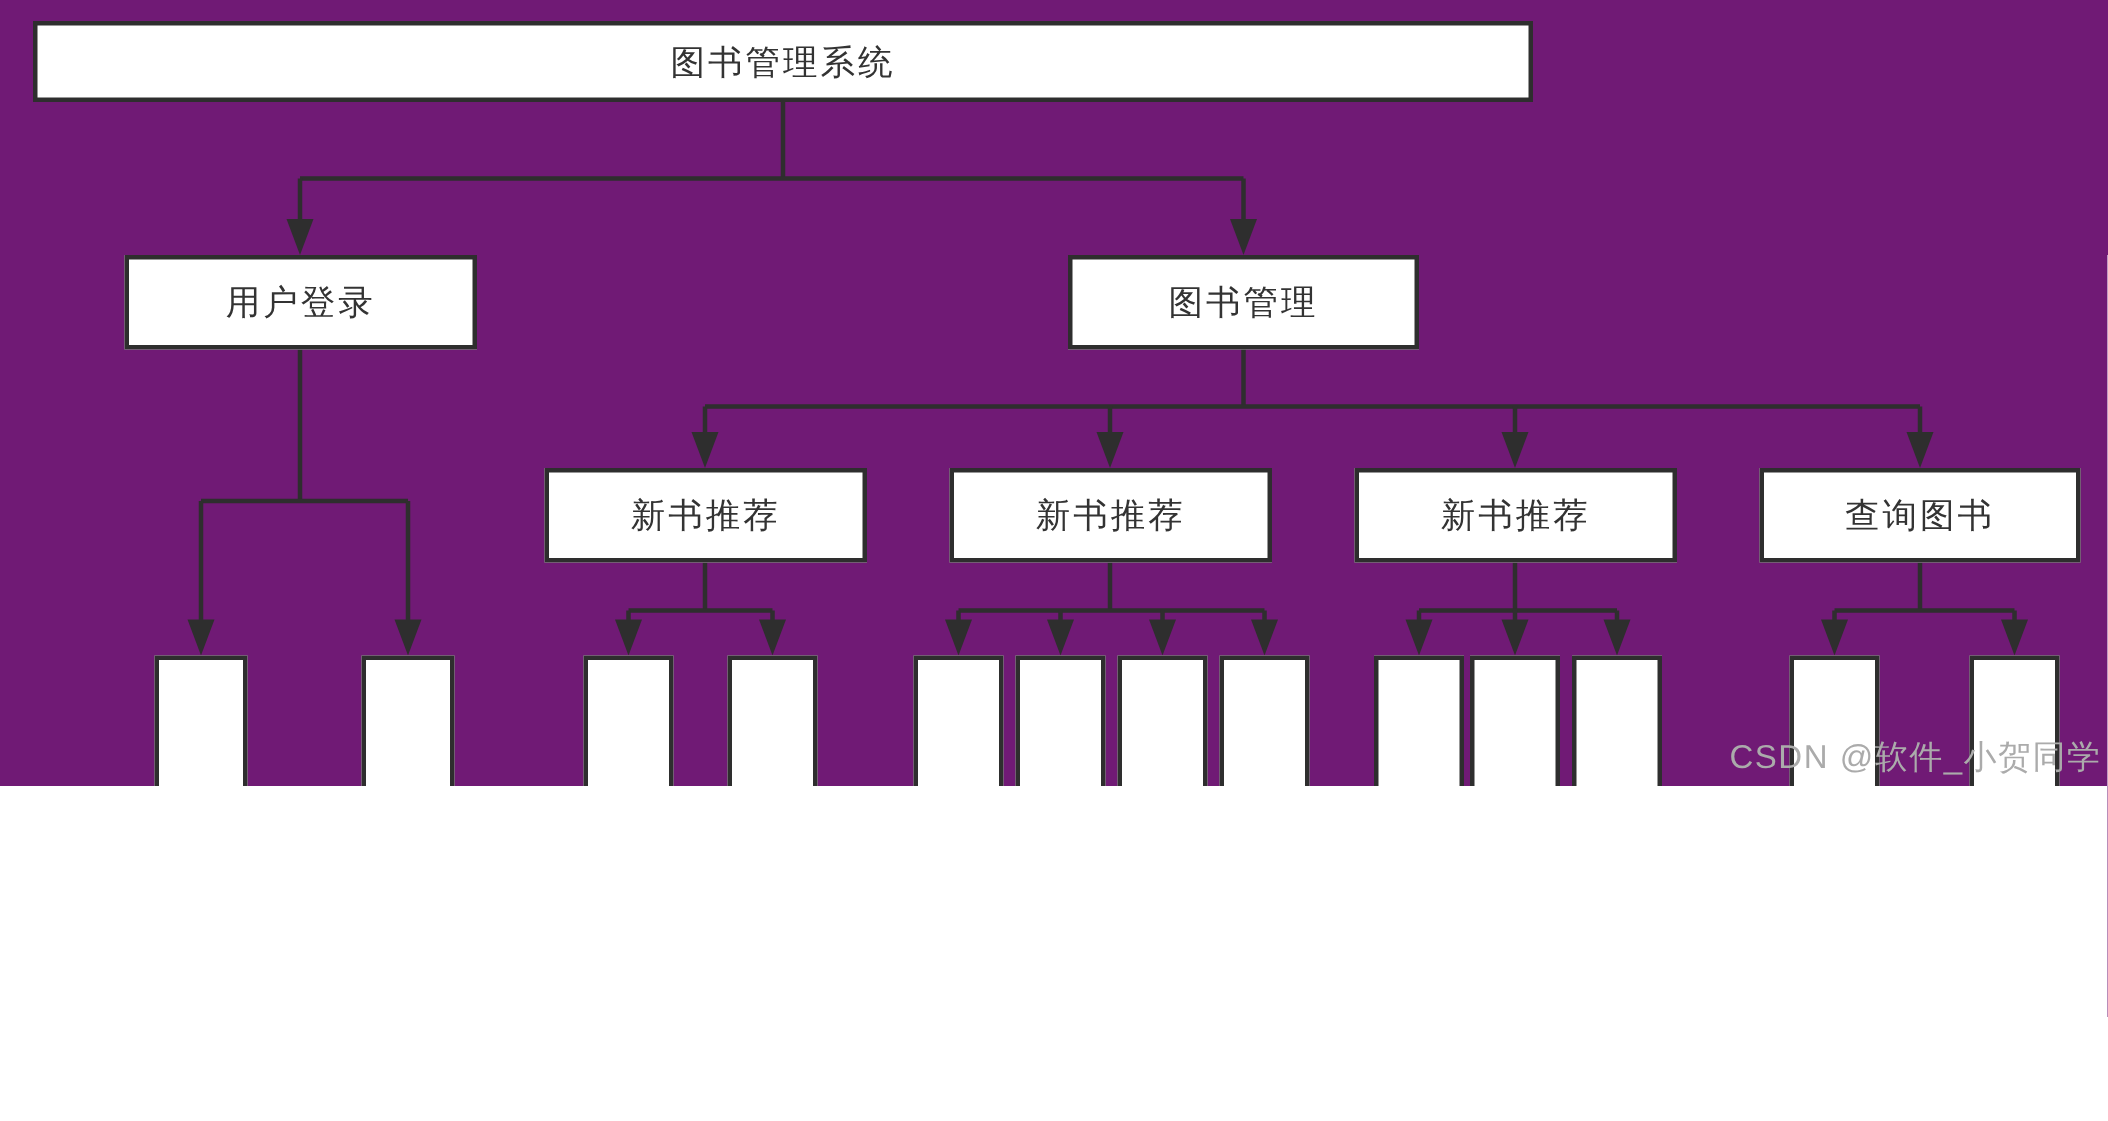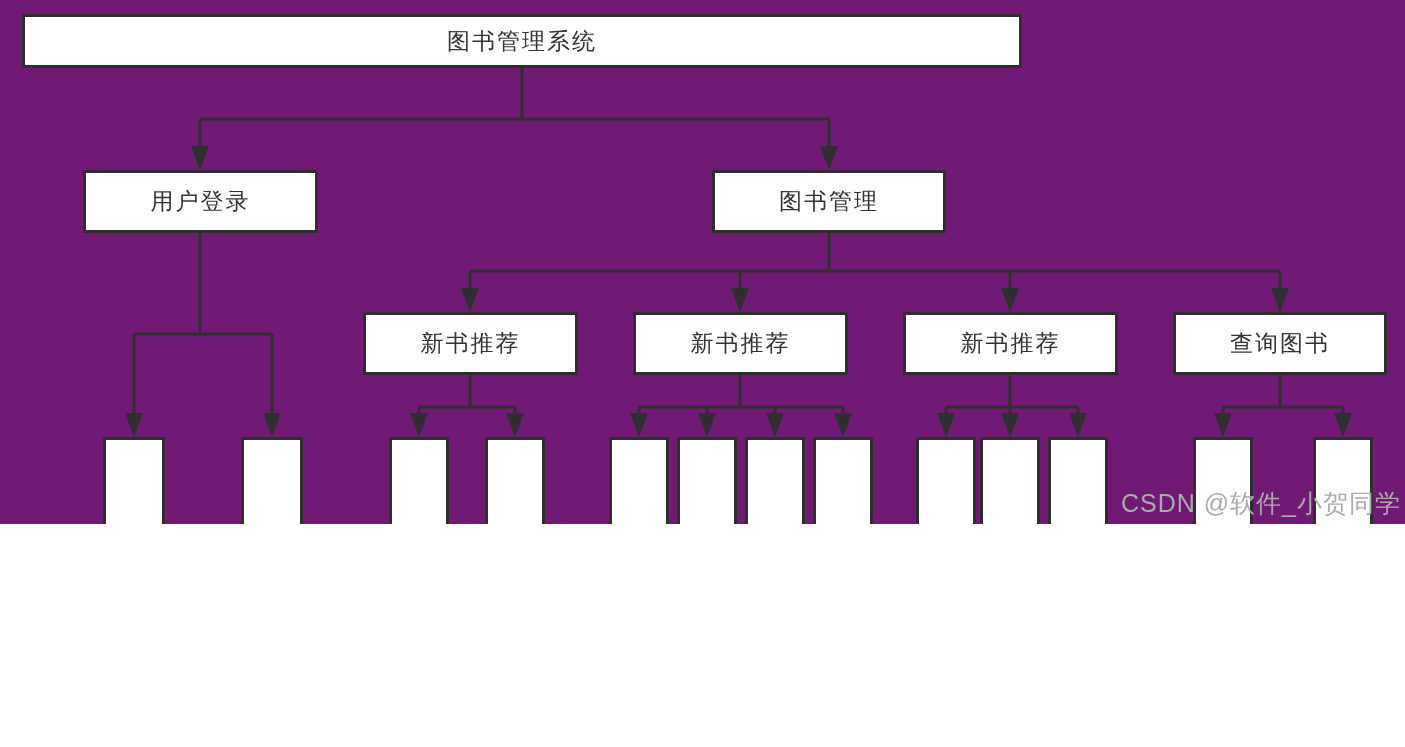--- a/index.html
+++ b/index.html
@@ -13,21 +13,21 @@
   .box{
     position:absolute;border:3px solid #2e2e2e;background:#ffffff;box-sizing:border-box;
     display:flex;align-items:center;justify-content:center;
   }
   .h .lbl{font-size:23px;letter-spacing:2px;white-space:nowrap;color:#333333;}
   .v .lbl{
     writing-mode:vertical-rl;text-orientation:mixed;
     font-size:25px;letter-spacing:5px;line-height:1;color:#333333;white-space:nowrap;
   }
   #watermark{
-    position:absolute;right:4px;bottom:4px;font-size:25px;letter-spacing:1px;
+    position:absolute;right:4px;bottom:4px;font-size:22px;letter-spacing:1px;
     color:#ababab;white-space:nowrap;
   }
 </style>
 </head>
 <body>
 
 <div id="stage">
 
   <svg id="wires" viewBox="0 0 1405 747">
 

